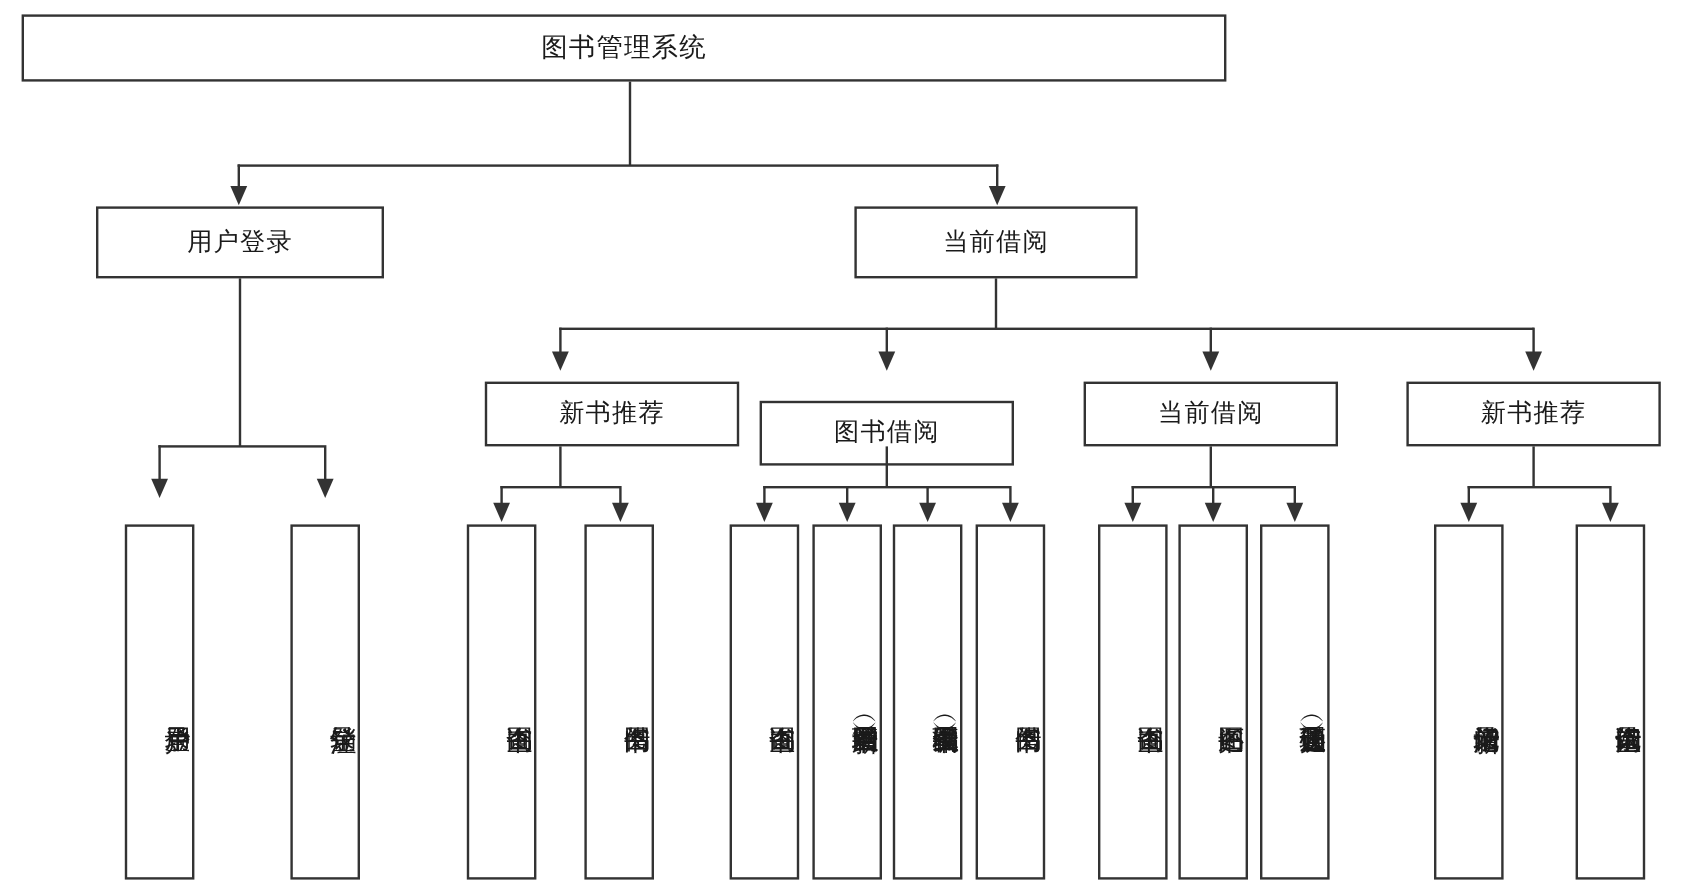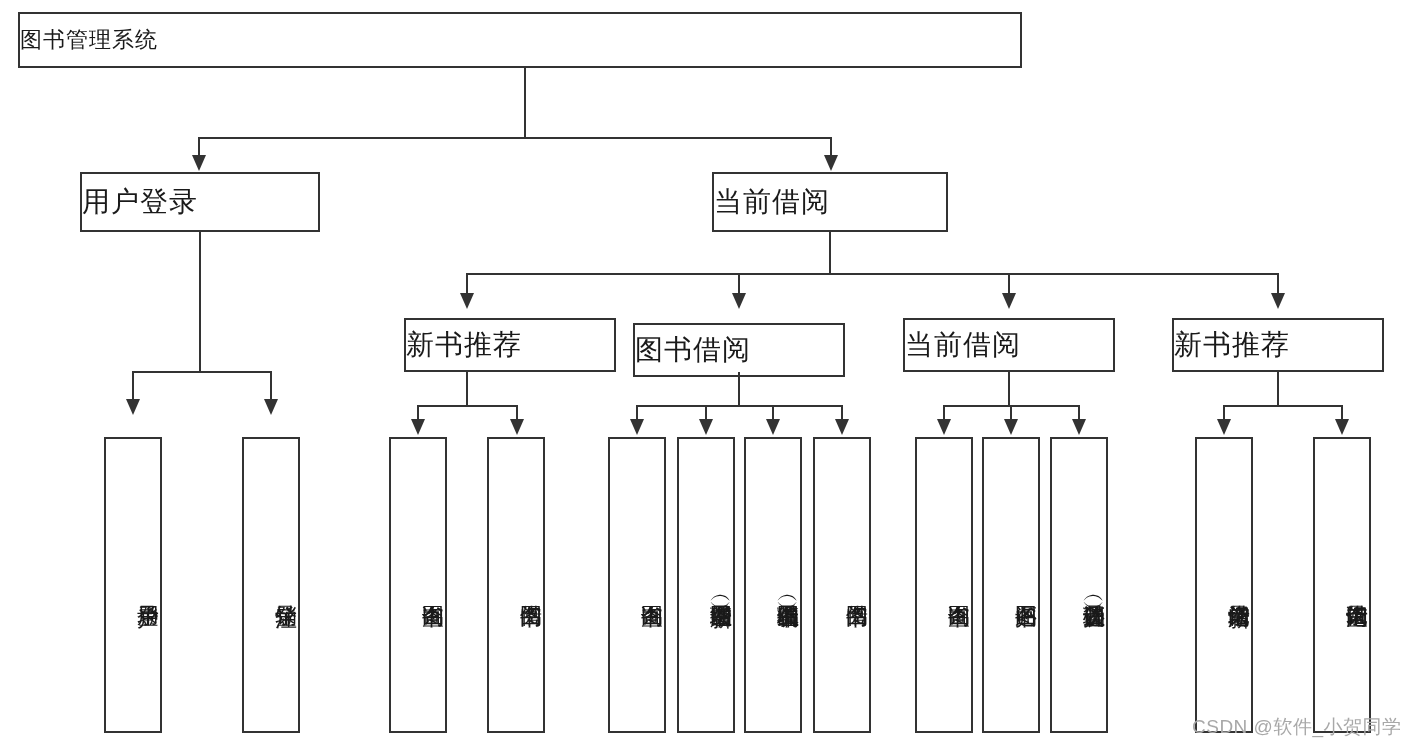--- a/index.html
+++ b/index.html
@@ -18,25 +18,25 @@
     overflow: hidden;
   }
   
   .node {
     position: absolute;
     box-sizing: border-box;
     border: 2px solid #333333;
     background: #ffffff;
     display: flex;
     align-items: center;
-    justify-content: flex-start;
+    justify-content: center;
     color: #1a1a1a;
   }
   .node.horiz {
-    font-size: 28px;
+    font-size: 21px;
     letter-spacing: 1px;
     line-height: 1.2;
   }
   .node.root {
     font-size: 22px;
   }
   .node.vert {
     writing-mode: vertical-rl;
     text-orientation: upright;
     font-size: 22px;
@@ -130,21 +130,21 @@
 
   <div class="vline" style="left:1008px; top:273px; height:22px;"></div>
   <div class="arrow" style="left:1002px; top:293px;"></div>
 
   <div class="vline" style="left:1277px; top:273px; height:22px;"></div>
   <div class="arrow" style="left:1271px; top:293px;"></div>
 
   <div class="node horiz" style="left:361px; top:318px; width:212px; height:54px;margin-left:43px;">
     <span>新书推荐</span>
   </div>
-  <div class="node horiz" style="left:633px; top:323px; width:212px; height:54px;">
+  <div class="node horiz" style="left:633px; top:334px; width:212px; height:54px;">
     <span>图书借阅</span>
   </div>
   <div class="node horiz" style="left:903px; top:318px; width:212px; height:54px;">
     <span>当前借阅</span>
   </div>
   <div class="node horiz" style="left:1172px; top:318px; width:212px; height:54px;">
     <span>新书推荐</span>
   </div>
 
   <div class="vline" style="left:466px; top:372px; height:34px;"></div>
@@ -211,15 +211,14 @@
   <div class="vline" style="left:1341px; top:405px; height:16px;"></div>
   <div class="arrow" style="left:1335px; top:419px;"></div>
 
   <div class="node vert" style="left:1195px; top:437px; width:58px; height:296px;">
     <span class="vtext">新增借阅记录</span>
   </div>
   <div class="node vert" style="left:1313px; top:437px; width:58px; height:296px;">
     <span class="vtext">查询借阅记录</span>
   </div>
 
-  <div class="watermark" style="left:1192px; top:714px;">CSDN @软件_小贺同学</div>
 
 </div>
 
 </body></html>

